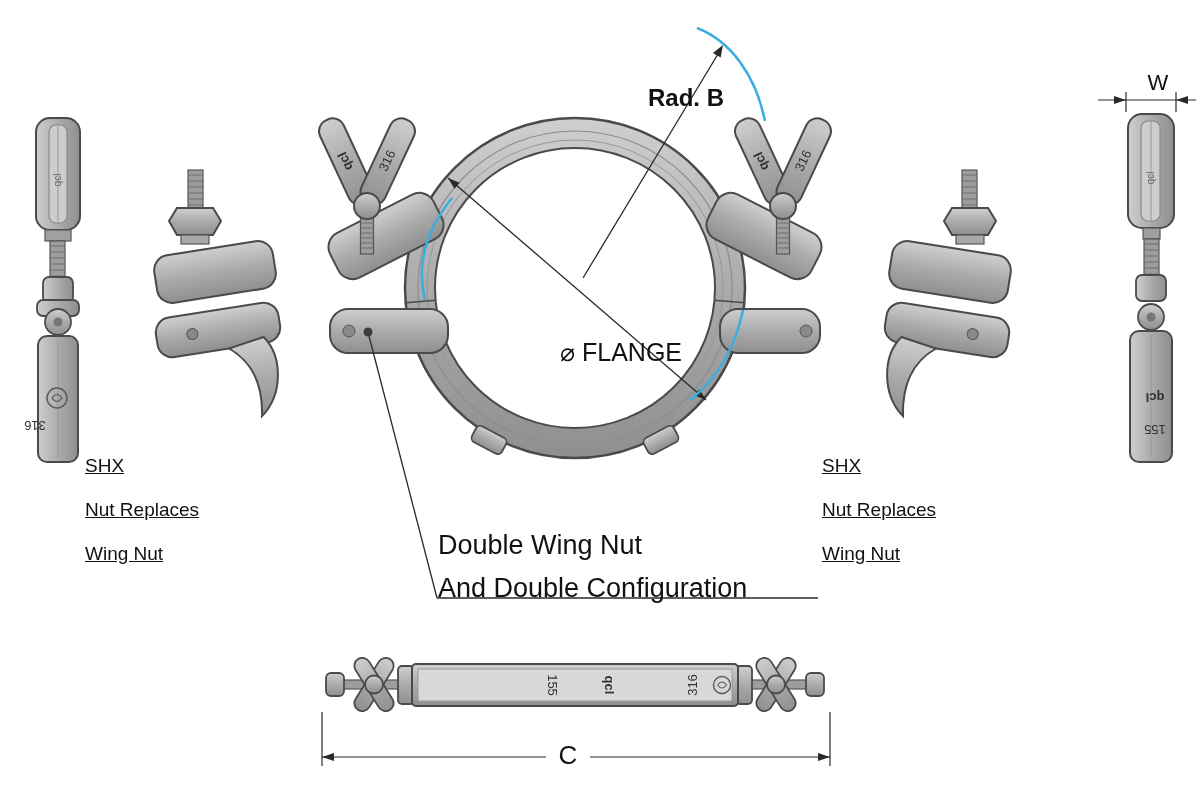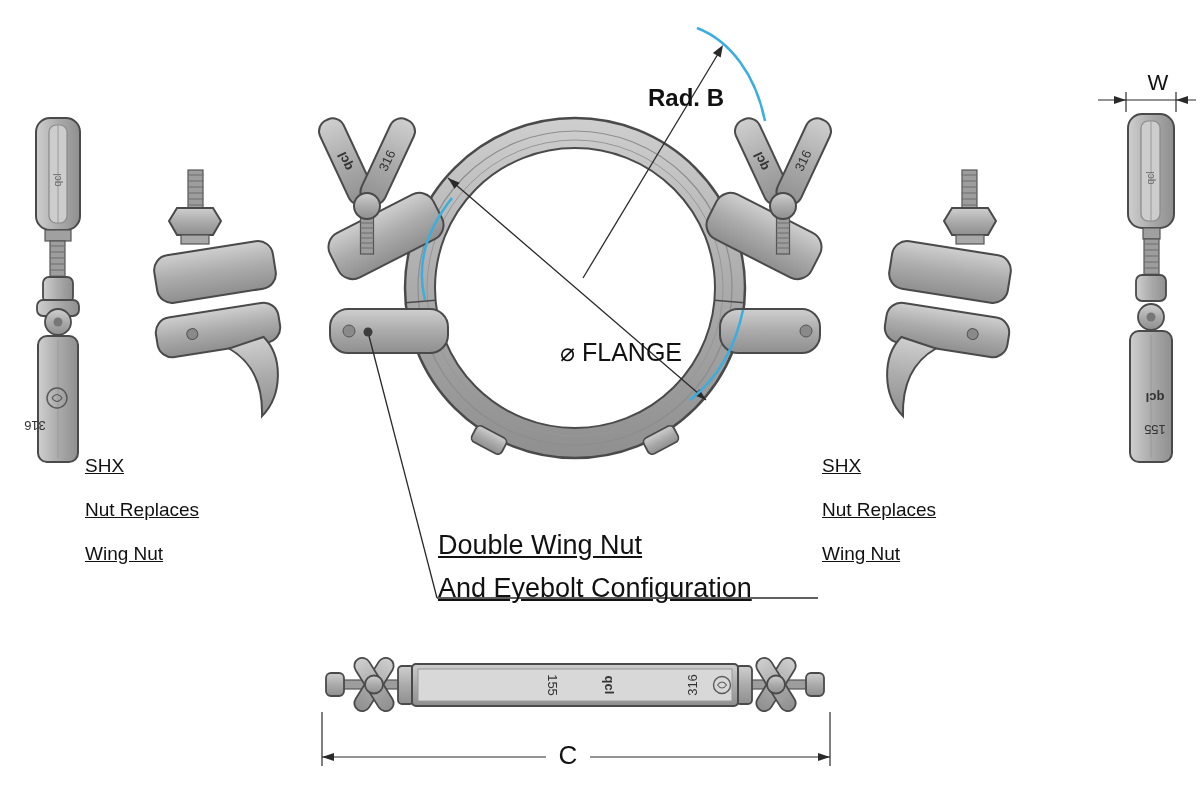--- a/index.html
+++ b/index.html
@@ -9,21 +9,21 @@
   svg text{font-family:"Liberation Sans",sans-serif;}
   .mark{font-size:13px;fill:#333;text-anchor:middle;dominant-baseline:middle;}
   .markb{font-weight:bold;}
   .marksm{font-size:10px;fill:#666;text-anchor:middle;dominant-baseline:middle;}
   .lbl{position:absolute;white-space:nowrap;}
   .lbl-radb{left:648px;top:84px;font-size:24px;font-weight:bold;}
   .lbl-flange{font-size:25px;fill:#111;}
   .note-block{position:absolute;text-align:left;font-size:19px;line-height:44px;text-decoration:underline;}
   .note-left{left:85px;top:444px;width:260px;}
   .note-right{left:822px;top:444px;width:260px;}
-  .config-block{position:absolute;left:438px;top:524px;font-size:27px;line-height:43px;text-align:left;text-decoration:underline;}
+  .config-block{position:absolute;left:438px;top:524px;font-size:27px;line-height:43px;text-align:left;}
   .lbl-w{left:1136px;top:70px;width:44px;text-align:center;font-size:22px;position:absolute;}
   .lbl-c{left:548px;top:740px;width:40px;text-align:center;font-size:26px;position:absolute;}
 </style>
 </head>
 <body>
 
 <div id="canvas">
 
 <svg width="1200" height="800" viewBox="0 0 1200 800">
   <defs>
@@ -226,19 +226,19 @@
   </div>
 
   <div class="note-block note-right">
     <div>SHX</div>
     <div>Nut Replaces</div>
     <div>Wing Nut</div>
   </div>
 
   <div class="config-block">
     <div>Double Wing Nut</div>
-    <div>And Eyebolt Configuration</div>
+    <div>And Double Configuration</div>
   </div>
 
   <div class="lbl-w">W</div>
   <div class="lbl-c">C</div>
 
 </div>
 
 </body></html>

